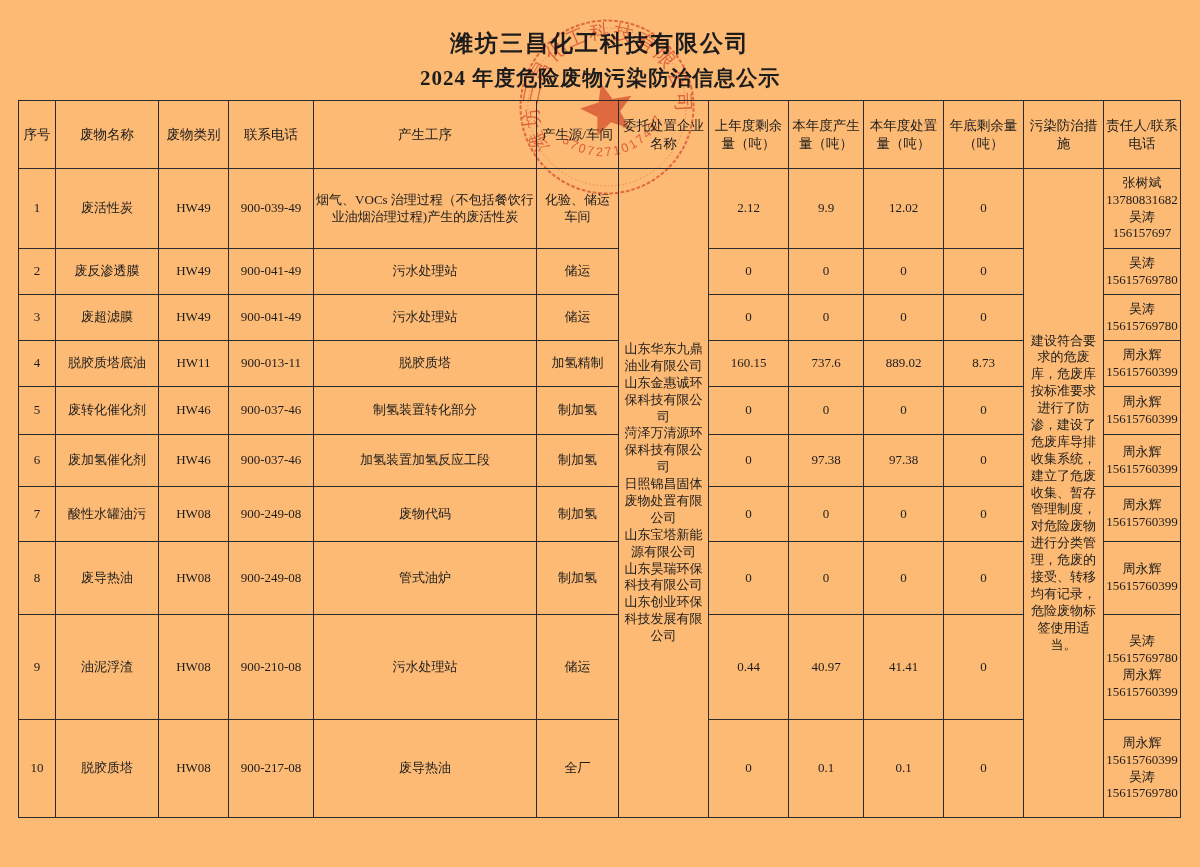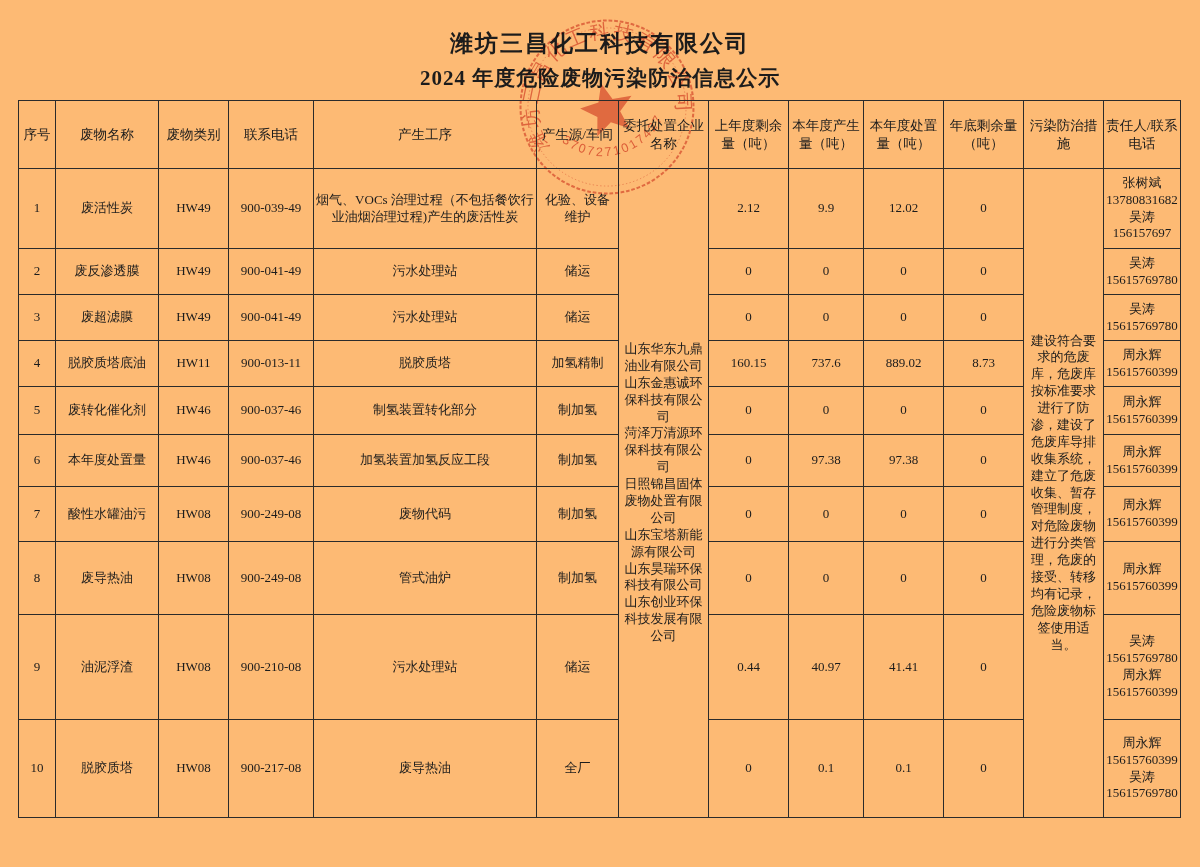--- a/index.html
+++ b/index.html
@@ -83,21 +83,21 @@
         <th>责任人/联系电话</th>
       </tr>
     </thead>
     <tbody>
       <tr style="height:80px">
         <td>1</td>
         <td>废活性炭</td>
         <td>HW49</td>
         <td>900-039-49</td>
         <td class="process">烟气、VOCs 治理过程（不包括餐饮行业油烟治理过程)产生的废活性炭</td>
-        <td>化验、设备维护</td>
+        <td>化验、储运车间</td>
         <td class="company" rowspan="10">山东华东九鼎油业有限公司
 山东金惠诚环保科技有限公司
 菏泽万清源环保科技有限公司
 日照锦昌固体废物处置有限公司
 山东宝塔新能源有限公司
 山东昊瑞环保科技有限公司
 山东创业环保科技发展有限公司</td>
         <td>2.12</td>
         <td>9.9</td>
         <td>12.02</td>
@@ -159,21 +159,21 @@
         <td>制加氢</td>
         <td>0</td>
         <td>0</td>
         <td>0</td>
         <td>0</td>
         <td class="contact">周永辉
 15615760399</td>
       </tr>
       <tr style="height:52px">
         <td>6</td>
-        <td>本年度处置量</td>
+        <td>废加氢催化剂</td>
         <td>HW46</td>
         <td>900-037-46</td>
         <td class="process">加氢装置加氢反应工段</td>
         <td>制加氢</td>
         <td>0</td>
         <td>97.38</td>
         <td>97.38</td>
         <td>0</td>
         <td class="contact">周永辉
 15615760399</td>

